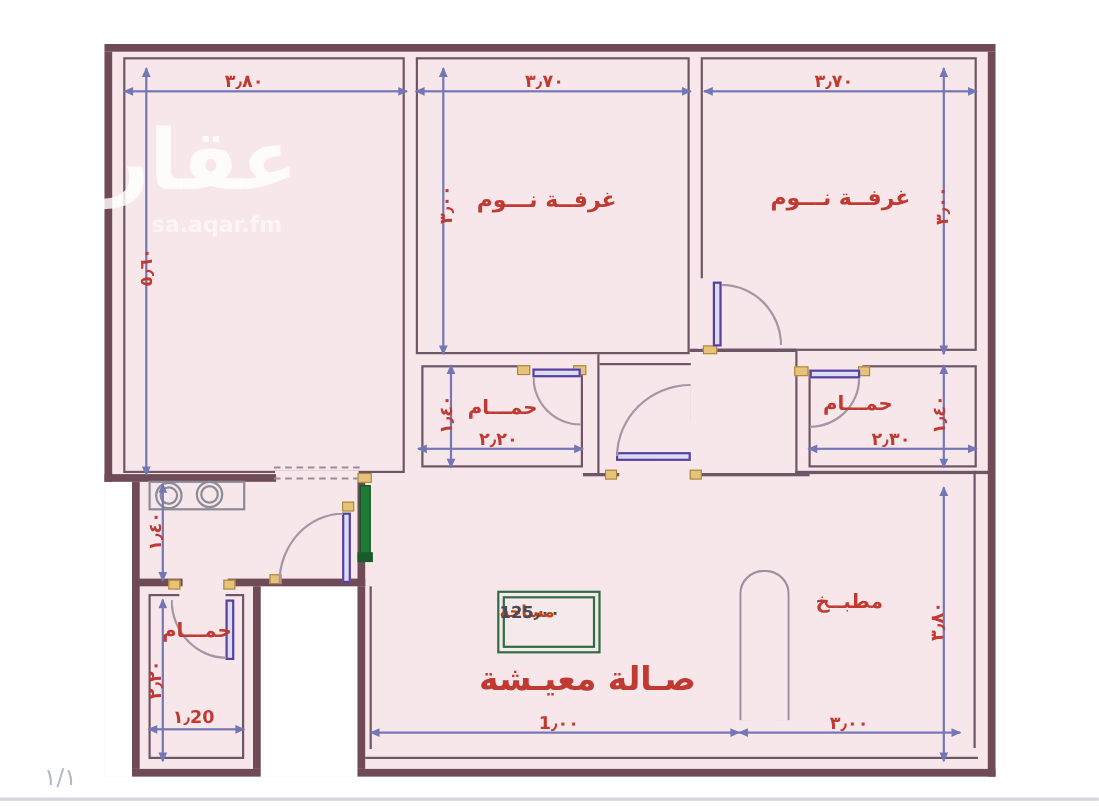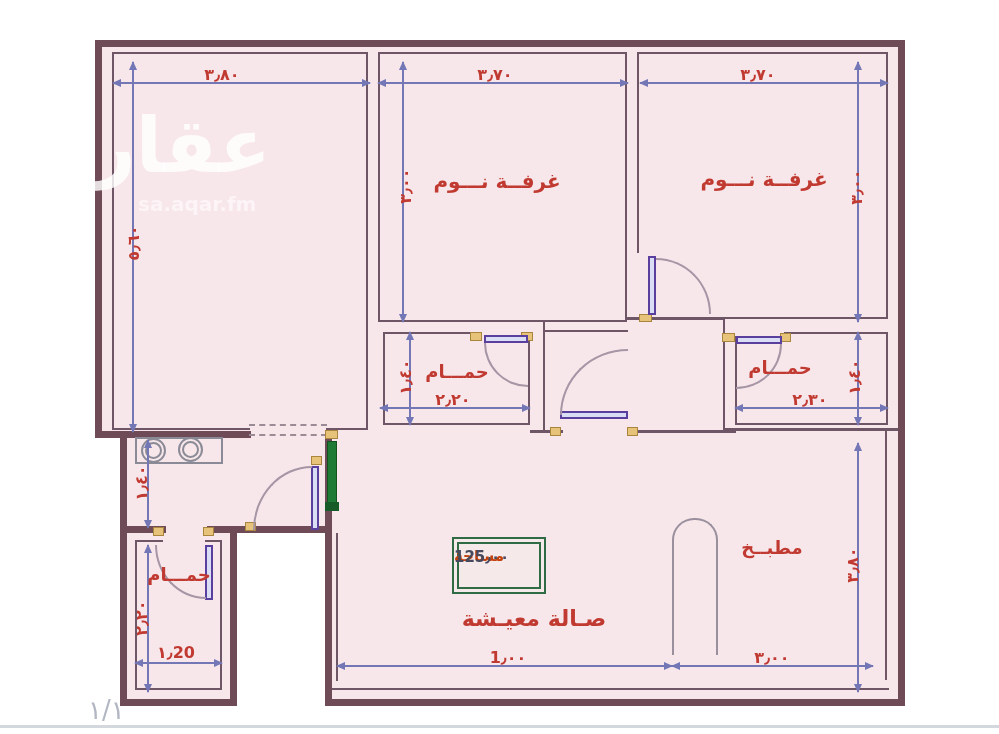--- a/index.html
+++ b/index.html
@@ -36,21 +36,21 @@
   .counter{border:2px solid #8b8b97;}
   .basin{border:2px solid #8b8b97;border-radius:50%;}
   .basin::after{content:"";position:absolute;inset:2px;border:2px solid #8b8b97;border-radius:50%;}
   .arch{border:2px solid #9a8f9d;border-bottom:none;border-radius:22px 22px 0 0;background:#f8e7ea;}
   .areabox{border:2px solid #2f6b45;background:#f6e9ea;text-align:center;padding-top:8px;}
   .areabox::before{content:"";position:absolute;inset:3px;border:2px solid #2f6b45;}
   .areabox .t1{position:static;display:block;color:#c2410c;font-weight:bold;font-size:15px;line-height:18px;}
   .areabox .t2{position:static;display:block;color:#474a5e;font-weight:bold;font-size:15px;line-height:20px;}
   .wm1{color:rgba(255,255,255,0.82);font-weight:bold;font-size:76px;line-height:76px;z-index:60;}
   .wm2{color:rgba(255,255,255,0.55);font-weight:bold;font-size:20px;z-index:60;}
-  .pageind{color:#b3b7c3;font-size:26px;margin-left:48px;}
+  .pageind{color:#b3b7c3;font-size:21px;}
   .botline{background:#d3d7de;}
   .gdoor{background:#1f7a36;border:1px solid #14521f;}
   .gfoot{background:#175c28;}
 </style>
 </head>
 <body>
 
 <div id="stage">
 
   <div class="pink" style="left:95px;top:40px;width:810px;height:666px;"></div>
@@ -165,21 +165,21 @@
   <div class="rlab dlab" style="left:508px;top:657px;">1٫٠٠</div>
   <div class="rlab dlab" style="left:772px;top:657px;">٣٫٠٠</div>
   <div class="rlab dlab rot" style="left:852px;top:565px;">٣٫٨٠</div>
 
   <div class="rlab" style="left:497px;top:181px;font-size:20px;">غرفــة نـــوم</div>
   <div class="rlab" style="left:764px;top:179px;font-size:20px;">غرفــة نـــوم</div>
   <div class="rlab" style="left:457px;top:371px;font-size:18px;">حمـــام</div>
   <div class="rlab" style="left:780px;top:367px;font-size:18px;">حمـــام</div>
   <div class="rlab" style="left:179px;top:574px;font-size:18px;">حمـــام</div>
   <div class="rlab" style="left:772px;top:547px;font-size:18px;">مطبــخ</div>
-  <div class="rlab" style="left:534px;top:618px;font-size:22px;">صـالة معيـشة</div>
+  <div class="rlab" style="left:534px;top:618px;font-size:30px;">صـالة معيـشة</div>
 
   <div class="areabox" style="left:452px;top:537px;width:94px;height:57px;">
     <span class="t1">مساحة</span>
     <span class="t2">125٫٠٠</span>
   </div>
 
   <div class="wm1" style="left:92px;top:108px;">عقار</div>
   <div class="wm2" style="left:138px;top:192px;">sa.aqar.fm</div>
 
   <div class="pageind" style="left:40px;top:695px;">١/١</div>

